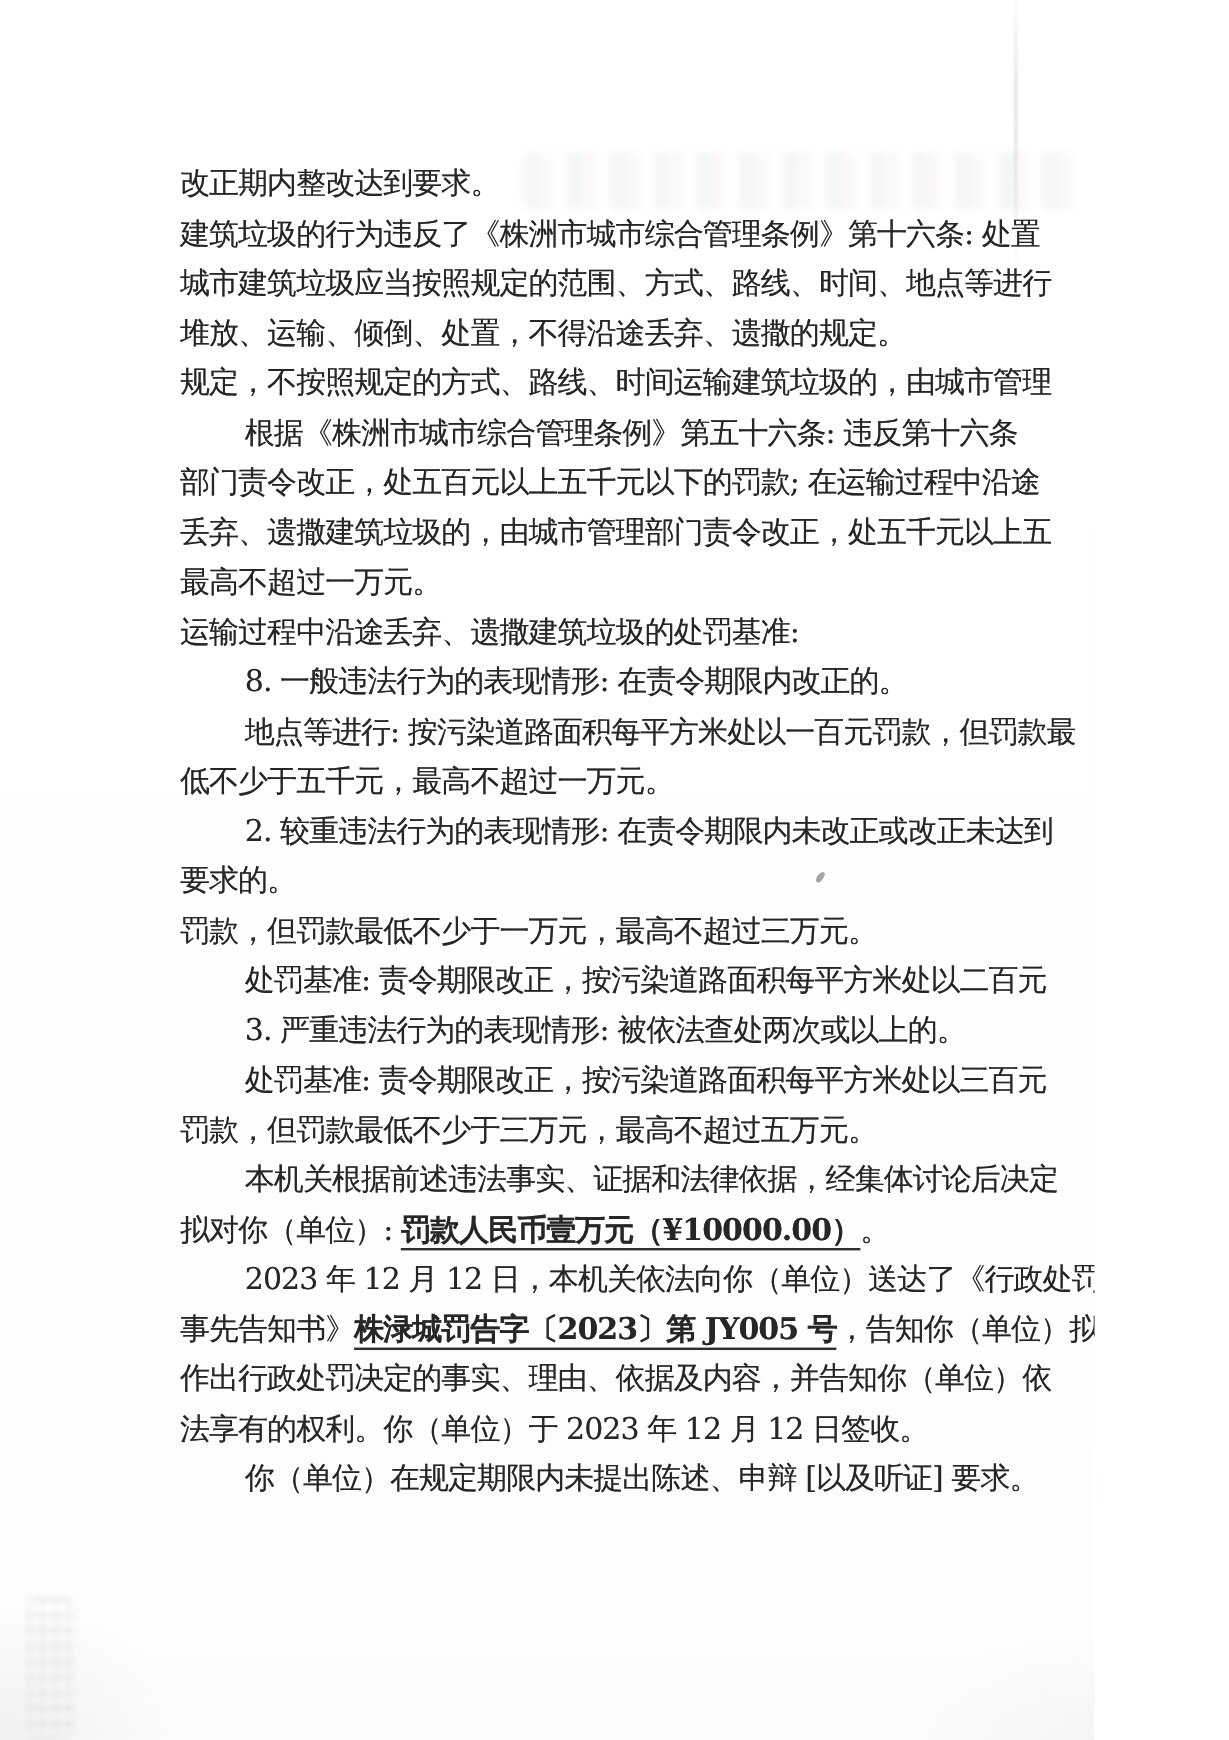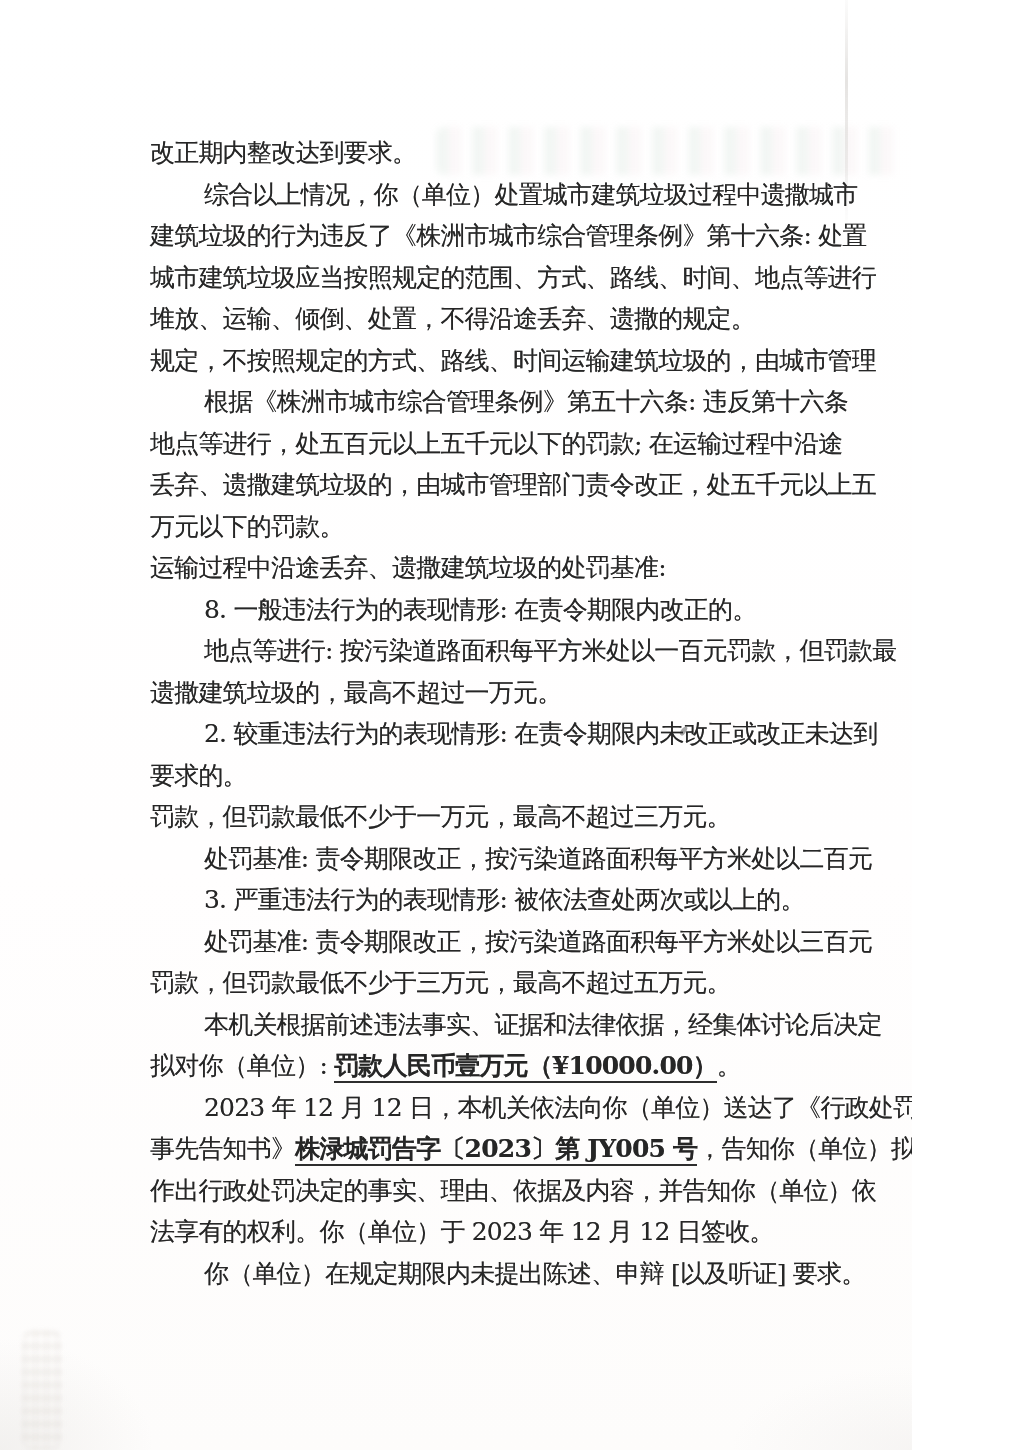--- a/index.html
+++ b/index.html
@@ -95,33 +95,32 @@
 </head>
 <body>
 
 <div class="page">
   <div class="bleed-top"></div>
   <div class="crease"></div>
   <div class="speck"></div>
   <div class="grain-bottom-left"></div>
   <div class="doc" id="doc-body">
       <div class="line"><span class="seg">改正期内整改达到要求。</span></div>
-      <div class="line indent"><span class="seg">综合以上情况，你（单位）处置城市建筑垃圾过程中遗撒城市</span></div>
       <div class="line"><span class="seg">建筑垃圾的行为违反了《株洲市城市综合管理条例》第十六条: 处置</span></div>
       <div class="line"><span class="seg">城市建筑垃圾应当按照规定的范围、方式、路线、时间、地点等进行</span></div>
       <div class="line"><span class="seg">堆放、运输、倾倒、处置，不得沿途丢弃、遗撒的规定。</span></div>
       <div class="line"><span class="seg">规定，不按照规定的方式、路线、时间运输建筑垃圾的，由城市管理</span></div>
       <div class="line indent"><span class="seg">根据《株洲市城市综合管理条例》第五十六条: 违反第十六条</span></div>
-      <div class="line"><span class="seg">地点等进行，处五百元以上五千元以下的罚款; 在运输过程中沿途</span></div>
+      <div class="line"><span class="seg">部门责令改正，处五百元以上五千元以下的罚款; 在运输过程中沿途</span></div>
       <div class="line"><span class="seg">丢弃、遗撒建筑垃圾的，由城市管理部门责令改正，处五千元以上五</span></div>
-      <div class="line"><span class="seg">万元以下的罚款。</span></div>
+      <div class="line"><span class="seg">最高不超过一万元。</span></div>
       <div class="line"><span class="seg">运输过程中沿途丢弃、遗撒建筑垃圾的处罚基准:</span></div>
       <div class="line indent"><span class="seg">8. 一般违法行为的表现情形: 在责令期限内改正的。</span></div>
       <div class="line indent"><span class="seg">地点等进行: 按污染道路面积每平方米处以一百元罚款，但罚款最</span></div>
-      <div class="line"><span class="seg">遗撒建筑垃圾的，最高不超过一万元。</span></div>
+      <div class="line"><span class="seg">低不少于五千元，最高不超过一万元。</span></div>
       <div class="line indent"><span class="seg">2. 较重违法行为的表现情形: 在责令期限内未改正或改正未达到</span></div>
       <div class="line"><span class="seg">要求的。</span></div>
       <div class="line"><span class="seg">罚款，但罚款最低不少于一万元，最高不超过三万元。</span></div>
       <div class="line indent"><span class="seg">处罚基准: 责令期限改正，按污染道路面积每平方米处以二百元</span></div>
       <div class="line indent"><span class="seg">3. 严重违法行为的表现情形: 被依法查处两次或以上的。</span></div>
       <div class="line indent"><span class="seg">处罚基准: 责令期限改正，按污染道路面积每平方米处以三百元</span></div>
       <div class="line"><span class="seg">罚款，但罚款最低不少于三万元，最高不超过五万元。</span></div>
       <div class="line indent"><span class="seg">本机关根据前述违法事实、证据和法律依据，经集体讨论后决定</span></div>
       <div class="line"><span class="seg">拟对你（单位）: </span><span class="seg u">罚款人民币壹万元（¥10000.00）</span><span class="seg">。</span></div>
       <div class="line indent"><span class="seg">2023 年 12 月 12 日，本机关依法向你（单位）送达了《行政处罚</span></div>

